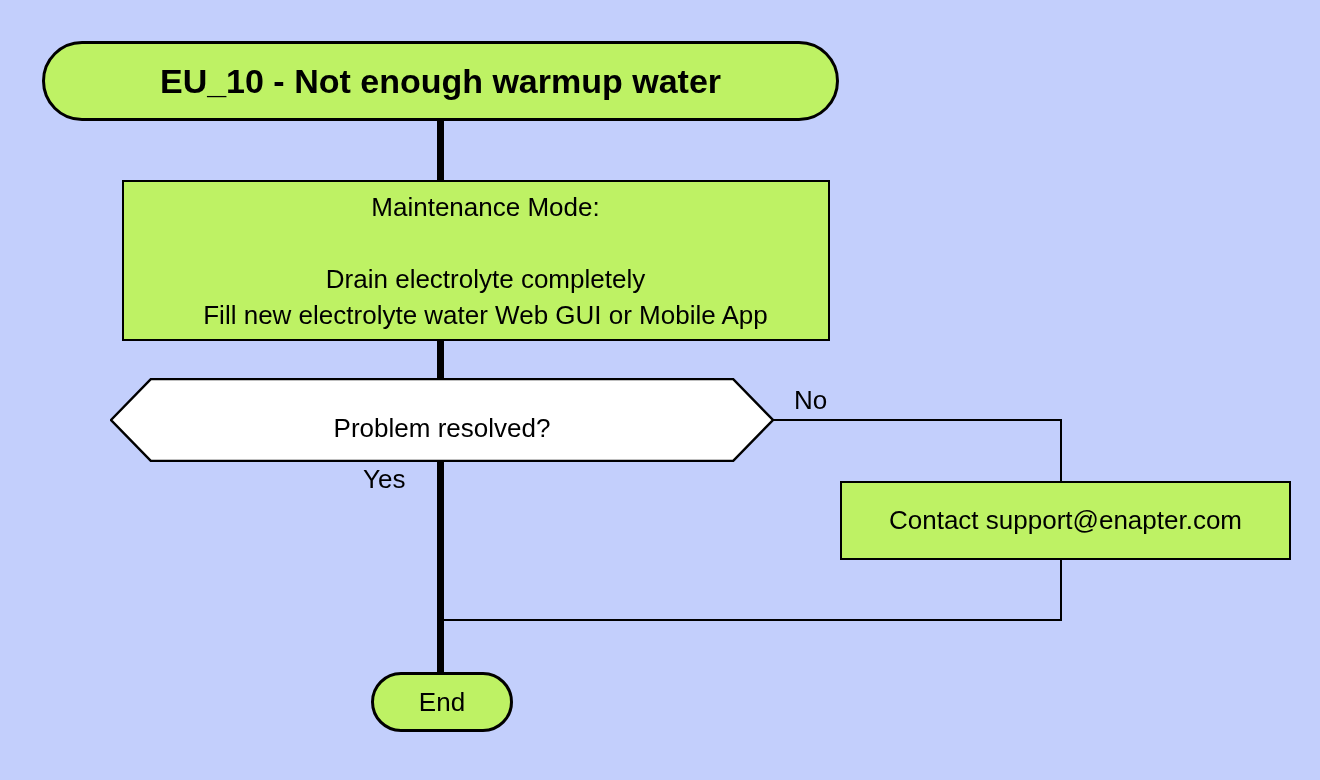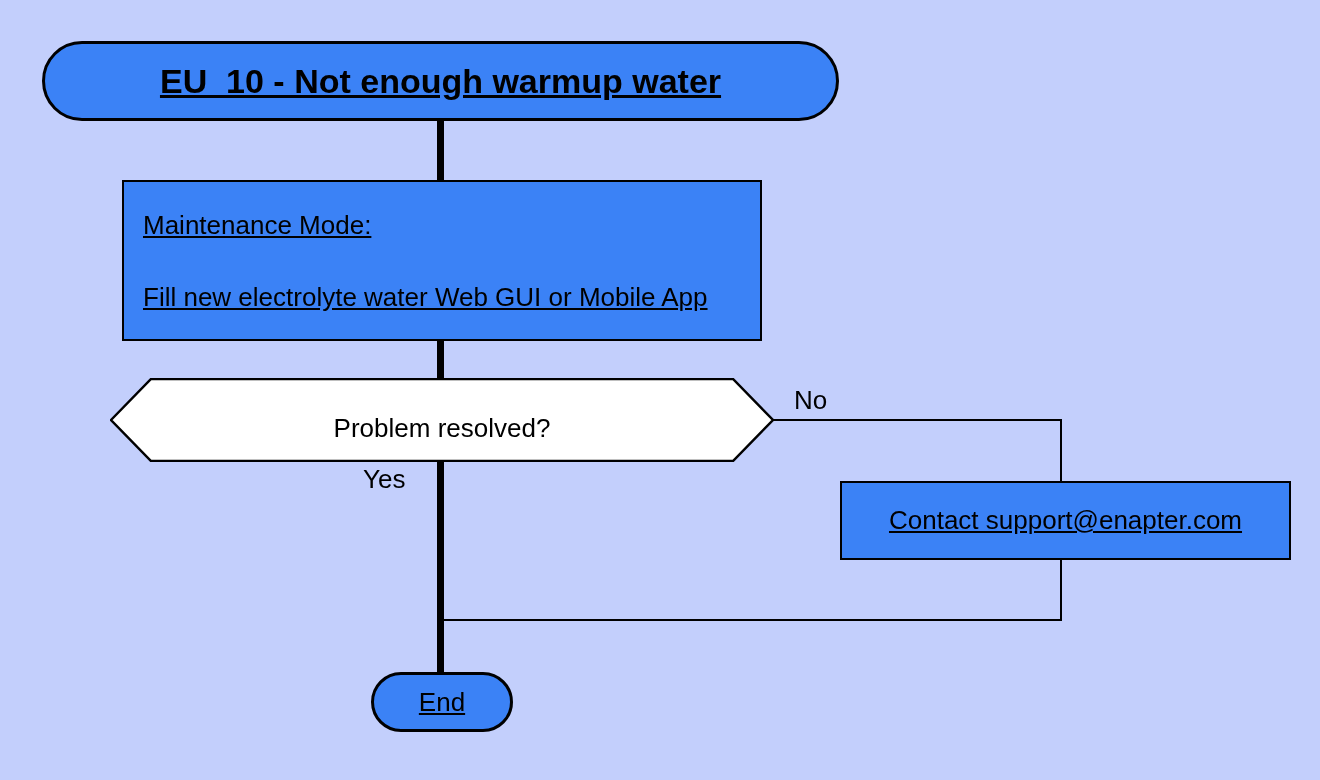--- a/index.html
+++ b/index.html
@@ -13,34 +13,33 @@
   }
   .abs { position:absolute; box-sizing:border-box; }
 
   
   .line { background:#000; }
   .thin  { z-index:1; }
   .thick { z-index:2; }
 
   
   .shape {
-    background:#3b82f6;
+    background:#bef264;
     border:2px solid #000;
     display:flex; align-items:center; justify-content:center;
     z-index:3;
-    text-decoration:underline;
   }
   .stadium-title {
     left:42px; top:41px; width:797px; height:80px;
     border-width:3px; border-radius:40px;
     font-size:34px; font-weight:bold;
   }
   .process {
-    left:122px; top:180px; width:640px; height:161px;
-    flex-direction:column; align-items:flex-start; justify-content:center;
+    left:122px; top:180px; width:708px; height:161px;
+    flex-direction:column; align-items:center; justify-content:center;
     padding-left:19px; font-size:26px;
   }
   .process .box-line { line-height:36px; min-height:36px; white-space:pre; }
   .hex-wrap {
     left:110px; top:378px; width:664px; height:84px; z-index:3;
   }
   .hex-label {
     left:0; top:8px; width:664px; height:84px;
     display:flex; align-items:center; justify-content:center;
     font-size:26px;
@@ -71,20 +70,21 @@
   <div class="abs line thick" style="left:437px; top:340px; width:7px; height:40px;"></div>
   <div class="abs line thick" style="left:437px; top:460px; width:7px; height:213px;"></div>
 
   <div class="abs shape stadium-title">
     <span>EU_10 - Not enough warmup water</span>
   </div>
 
   <div class="abs shape process">
     <div class="box-line">Maintenance Mode:</div>
     <div class="box-line"></div>
+    <div class="box-line">Drain electrolyte completely</div>
     <div class="box-line">Fill new electrolyte water Web GUI or Mobile App</div>
   </div>
 
   <div class="abs hex-wrap">
     <svg width="664" height="84" viewBox="0 0 664 84">
       <polygon points="1,42 41,1 623,1 663,42 623,83 41,83" fill="#ffffff" stroke="#000000" stroke-width="2.5"></polygon>
     </svg>
     <div class="abs hex-label">Problem resolved?</div>
   </div>
 

